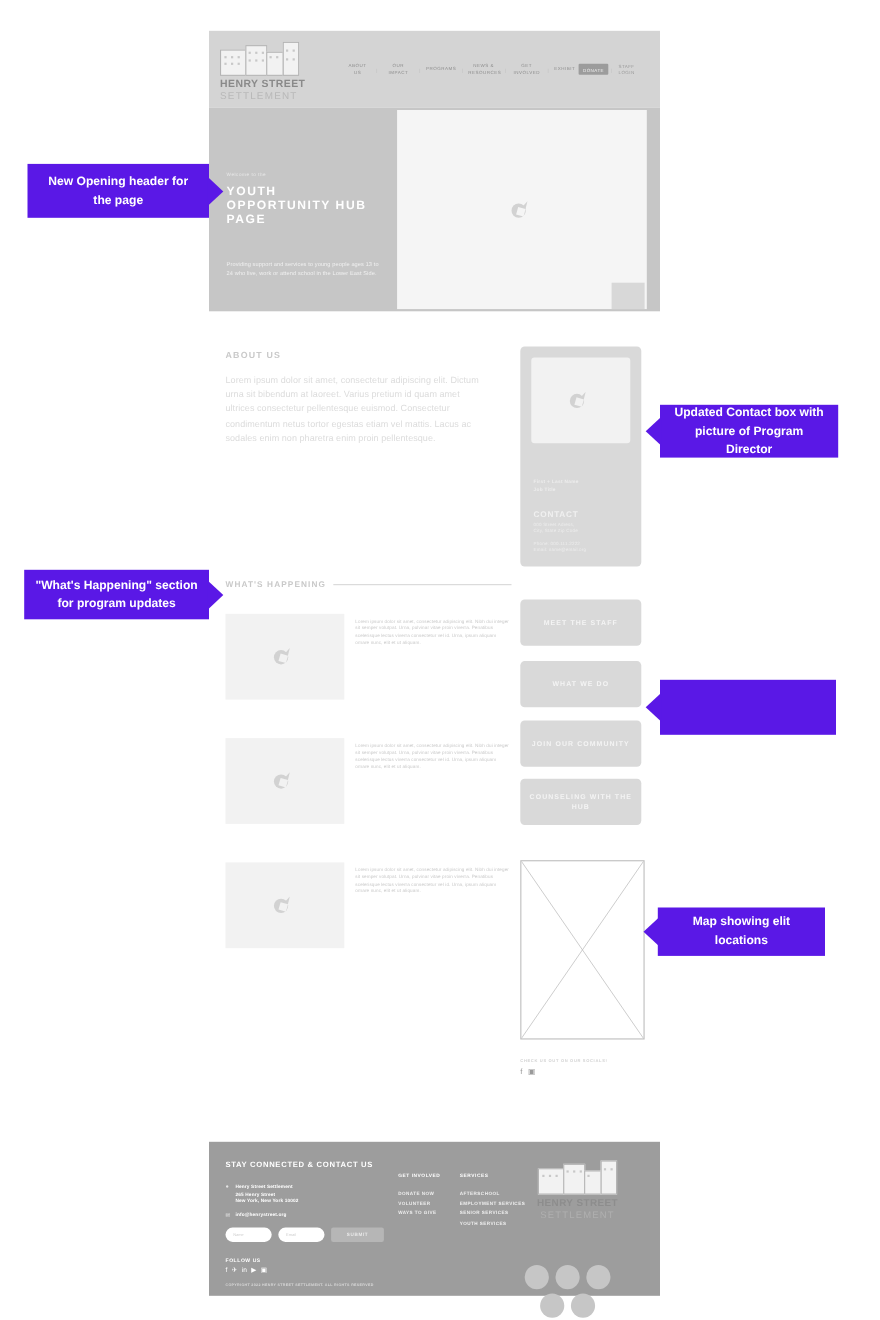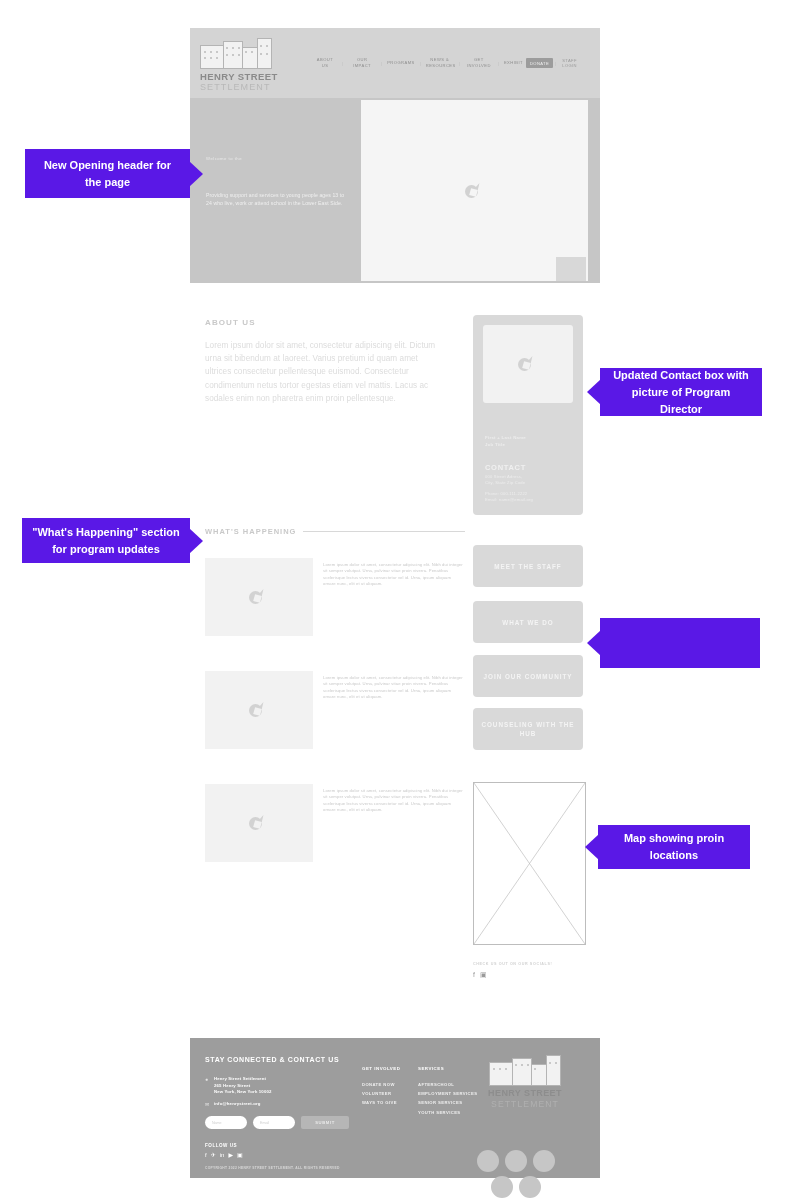--- a/index.html
+++ b/index.html
@@ -236,20 +236,21 @@
         <div class="donate-btn">DONATE</div>
         <div class="nav-sep">|</div>
         <div class="stafflogin">STAFF LOGIN</div>
       </div>
     </div>
   </div>
 
   <div class="hero">
     <div class="hero-left">
       <div class="hero-welcome">Welcome to the</div>
+      <div class="hero-title">YOUTH OPPORTUNITY HUB PAGE</div>
       <div class="hero-body">Providing support and services to young people ages 13 to 24 who live, work or attend school in the Lower East Side.</div>
     </div>
     <div class="hero-right">
       <div class="ph-glyph">
         <div class="circ"></div>
           <div class="tri"></div>
           <div class="notch"></div>
       </div>
       <div class="hero-corner"></div>
     </div>
@@ -425,18 +426,18 @@
   <div class="callout right" style="left:22px; top:518px; width:168px; height:45px;">
     <span>"What's Happening" section for program updates</span>
     <span class="arrow"></span>
   </div>
 
   <div class="callout left" style="left:600px; top:618px; width:160px; height:50px;">
     <span class="arrow"></span>
   </div>
 
   <div class="callout left" style="left:598px; top:825px; width:152px; height:44px;">
-    <span>Map showing proin locations</span>
+    <span>Map showing elit locations</span>
     <span class="arrow"></span>
   </div>
 
 
 </div>
 
 </body></html>

